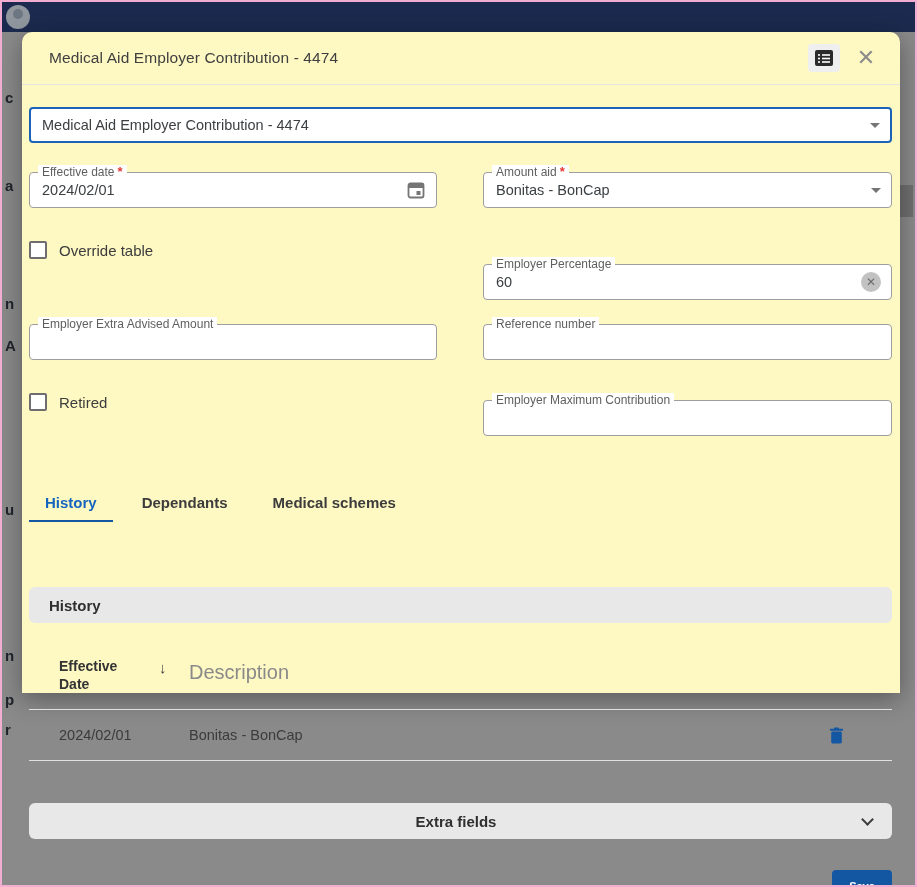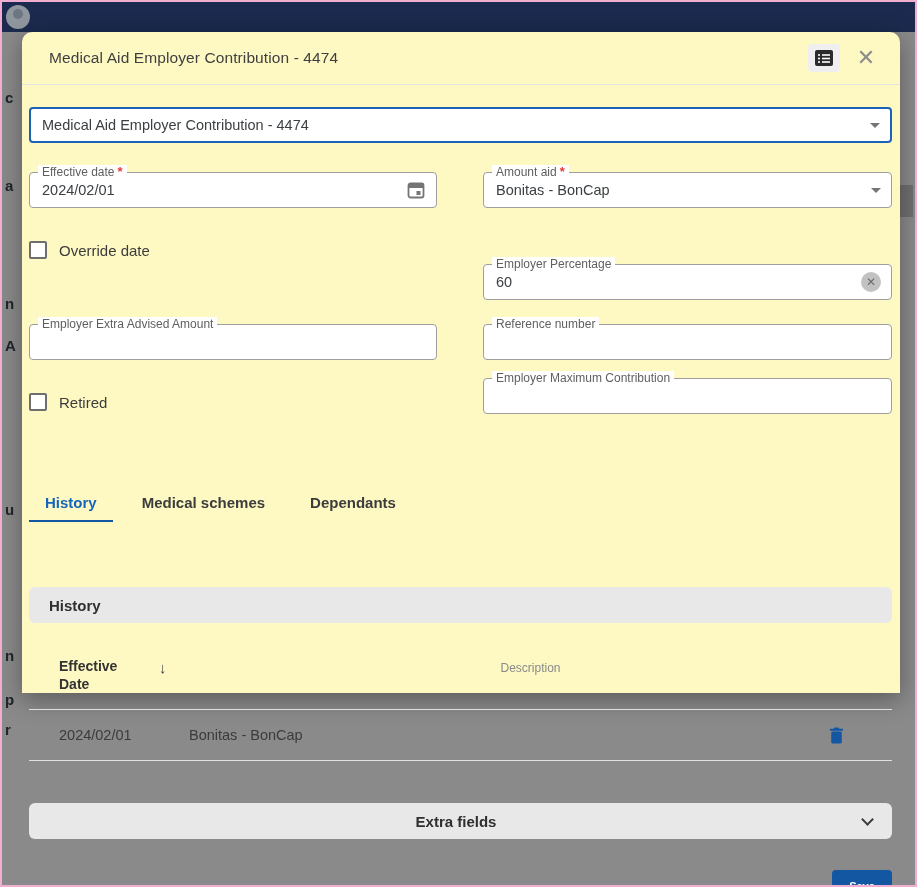--- a/index.html
+++ b/index.html
@@ -64,21 +64,21 @@
              border-radius:6px; display:flex; align-items:center; padding:0 20px; }
   .graybar .btext { font-size:15px; font-weight:bold; color:#2f2f2f; flex:1; }
   .chev { width:9px; height:9px; border-right:2px solid #3c3c3c; border-bottom:2px solid #3c3c3c;
           transform:rotate(45deg); margin-top:-4px; }
 
   
   .htable { position:absolute; left:7px; top:613px; width:863px; }
   .thead { display:flex; align-items:flex-start; padding:12px 20px 10px 30px; min-height:64px; }
   .th-date { width:92px; font-size:14px; font-weight:bold; color:#333; line-height:18px; cursor:pointer; }
   .sort-arrow { font-size:15px; color:#444; margin:2px 0 0 8px; width:30px; }
-  .th-desc { font-size:12px; color:#8a8a8a; margin-top:4px; flex:1;text-align:center; }
+  .th-desc { font-size:20px; color:#8a8a8a; margin-top:4px; flex:1; }
   .hrule { height:1px; background:#e0e0e0; }
   .trow { display:flex; align-items:center; height:50px; padding:0 20px 0 30px; }
   .td-date { width:130px; font-size:14.5px; color:#3b3b3b; }
   .td-desc { flex:1; font-size:14.5px; color:#3b3b3b; }
   .trash-btn { border:none; background:transparent; cursor:pointer; width:36px; height:32px;
                display:flex; align-items:center; justify-content:center; margin-right:18px; }
 
   
   .save-btn { position:absolute; right:8px; top:838px; width:60px; height:31px; background:#1356a2;
               color:#fff; border:none; border-radius:4px; font-size:11px; font-weight:bold;
@@ -150,21 +150,21 @@
     <div class="field" style="left:461px; top:140px; width:409px;">
       <span class="flabel">
         <span>Amount aid</span><span class="req">*</span>
       </span>
       <span class="fvalue">Bonitas - BonCap</span>
       <span class="caret"></span>
     </div>
 
     <div class="checkrow" style="left:7px; top:209px;">
       <span class="cbox"></span>
-      <span class="cbl">Override date</span>
+      <span class="cbl">Override table</span>
     </div>
     <div class="field" style="left:461px; top:232px; width:409px;">
       <span class="flabel">
         <span>Employer Percentage</span>
       </span>
       <span class="fvalue">60</span>
       <button class="clear-btn">
         <span>✕</span>
       </button>
     </div>
@@ -179,31 +179,31 @@
       <span class="flabel">
         <span>Reference number</span>
       </span>
       <span class="fvalue"></span>
     </div>
 
     <div class="checkrow" style="left:7px; top:361px;">
       <span class="cbox"></span>
       <span class="cbl">Retired</span>
     </div>
-    <div class="field" style="left:461px; top:346px; width:409px;padding-left:38px;">
+    <div class="field" style="left:461px; top:368px; width:409px;padding-left:38px;">
       <span class="flabel">
         <span>Employer Maximum Contribution</span>
       </span>
       <span class="fvalue"></span>
     </div>
 
     <div class="tabs">
       <div class="tab active">History</div>
+      <div class="tab">Dependants</div>
       <div class="tab">Medical schemes</div>
-      <div class="tab">Dependants</div>
     </div>
 
     <div class="graybar" style="top:555px;">
       <span class="btext">History</span>
     </div>
 
     <div class="htable">
       <div class="thead">
         <span class="th-date">Effective Date</span>
         <span class="sort-arrow">↓</span>

